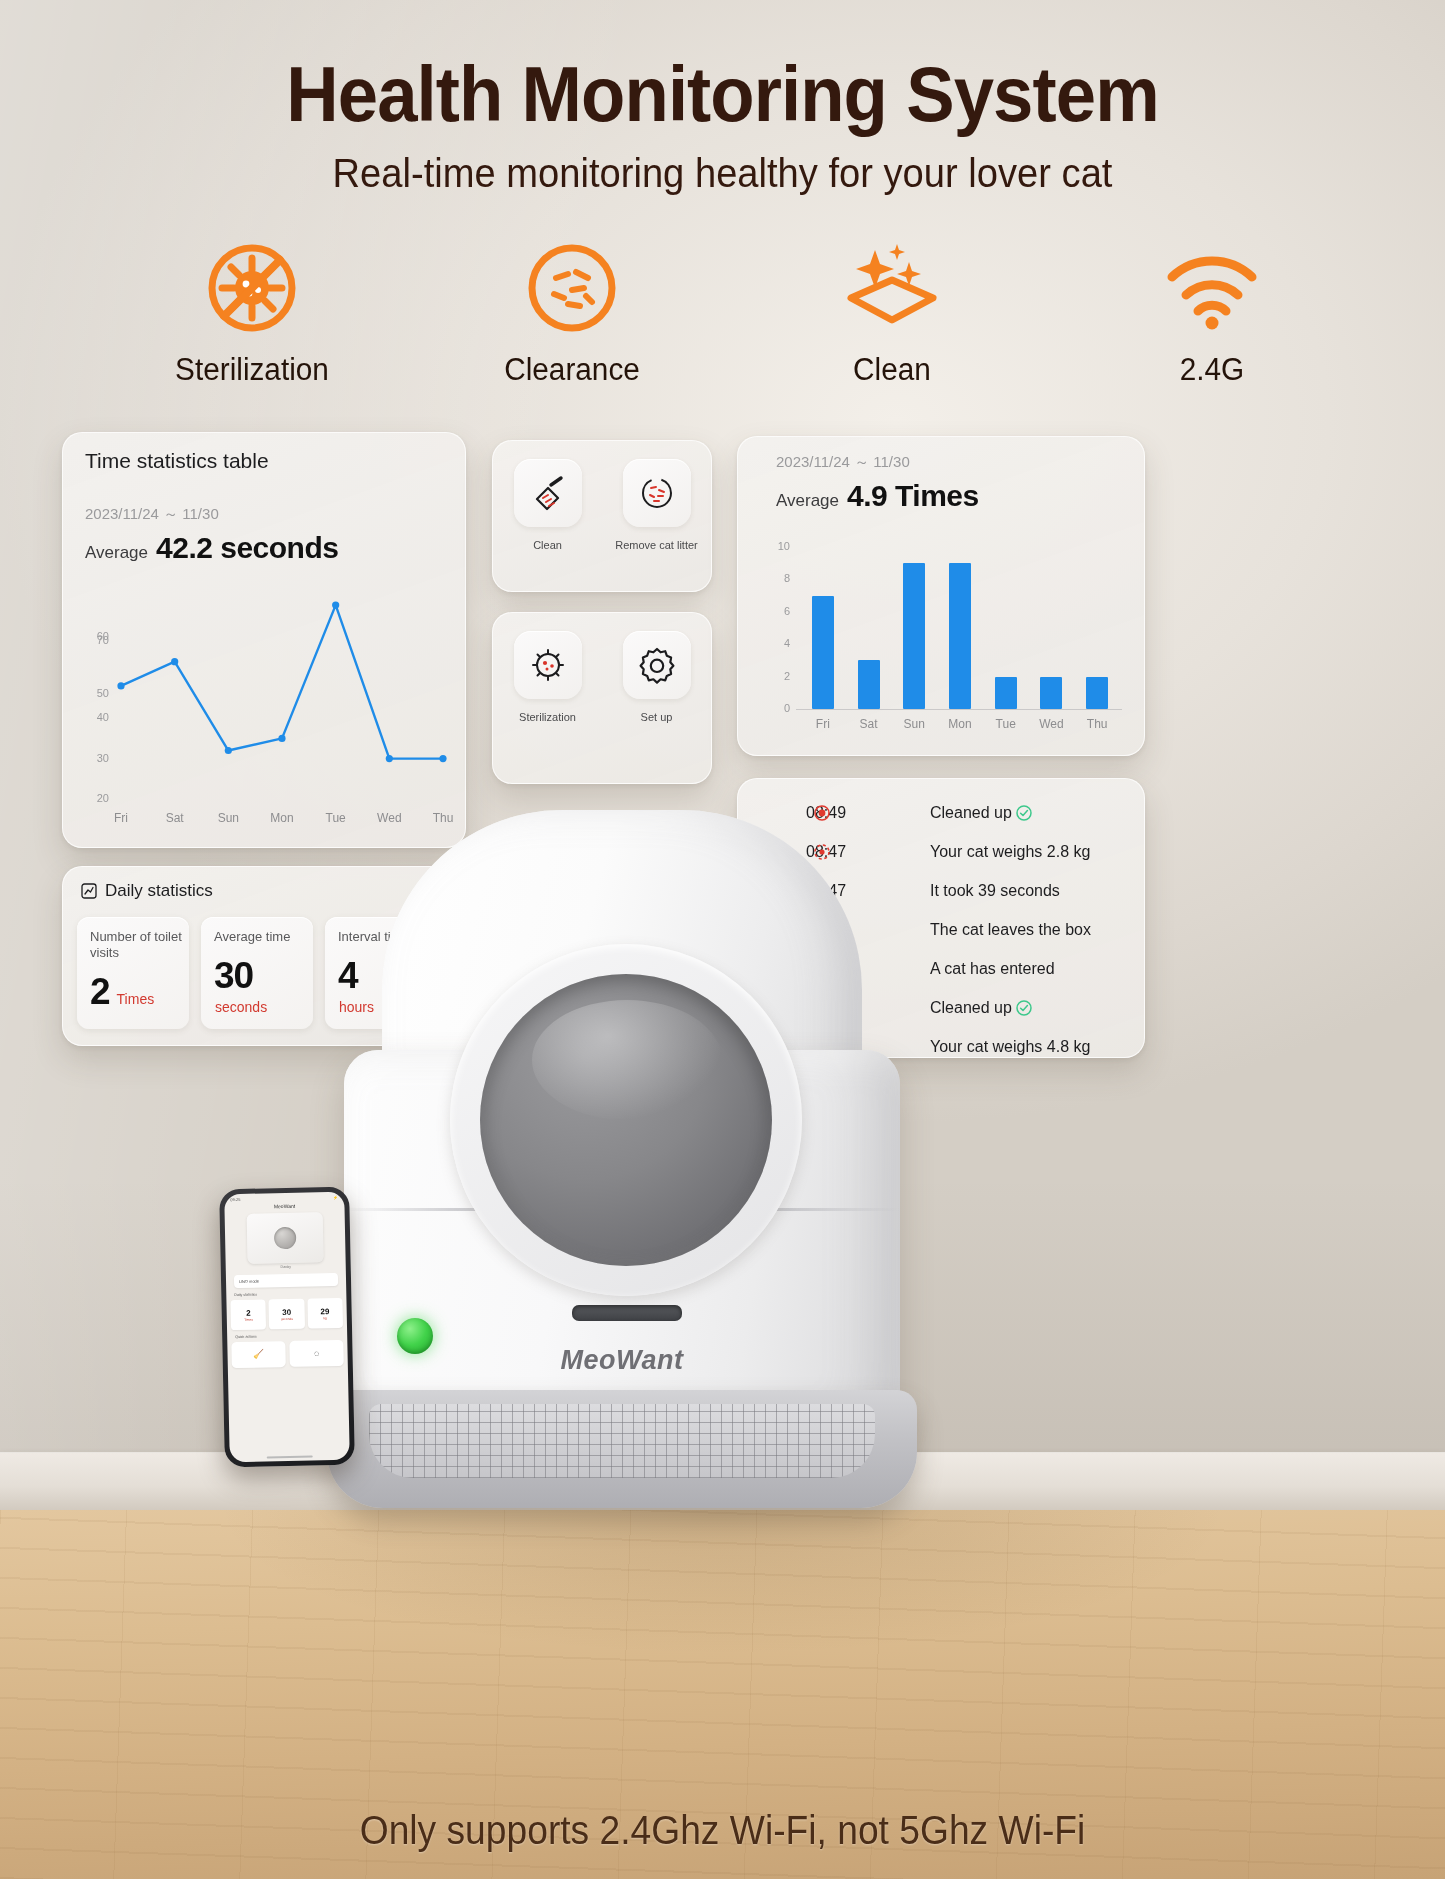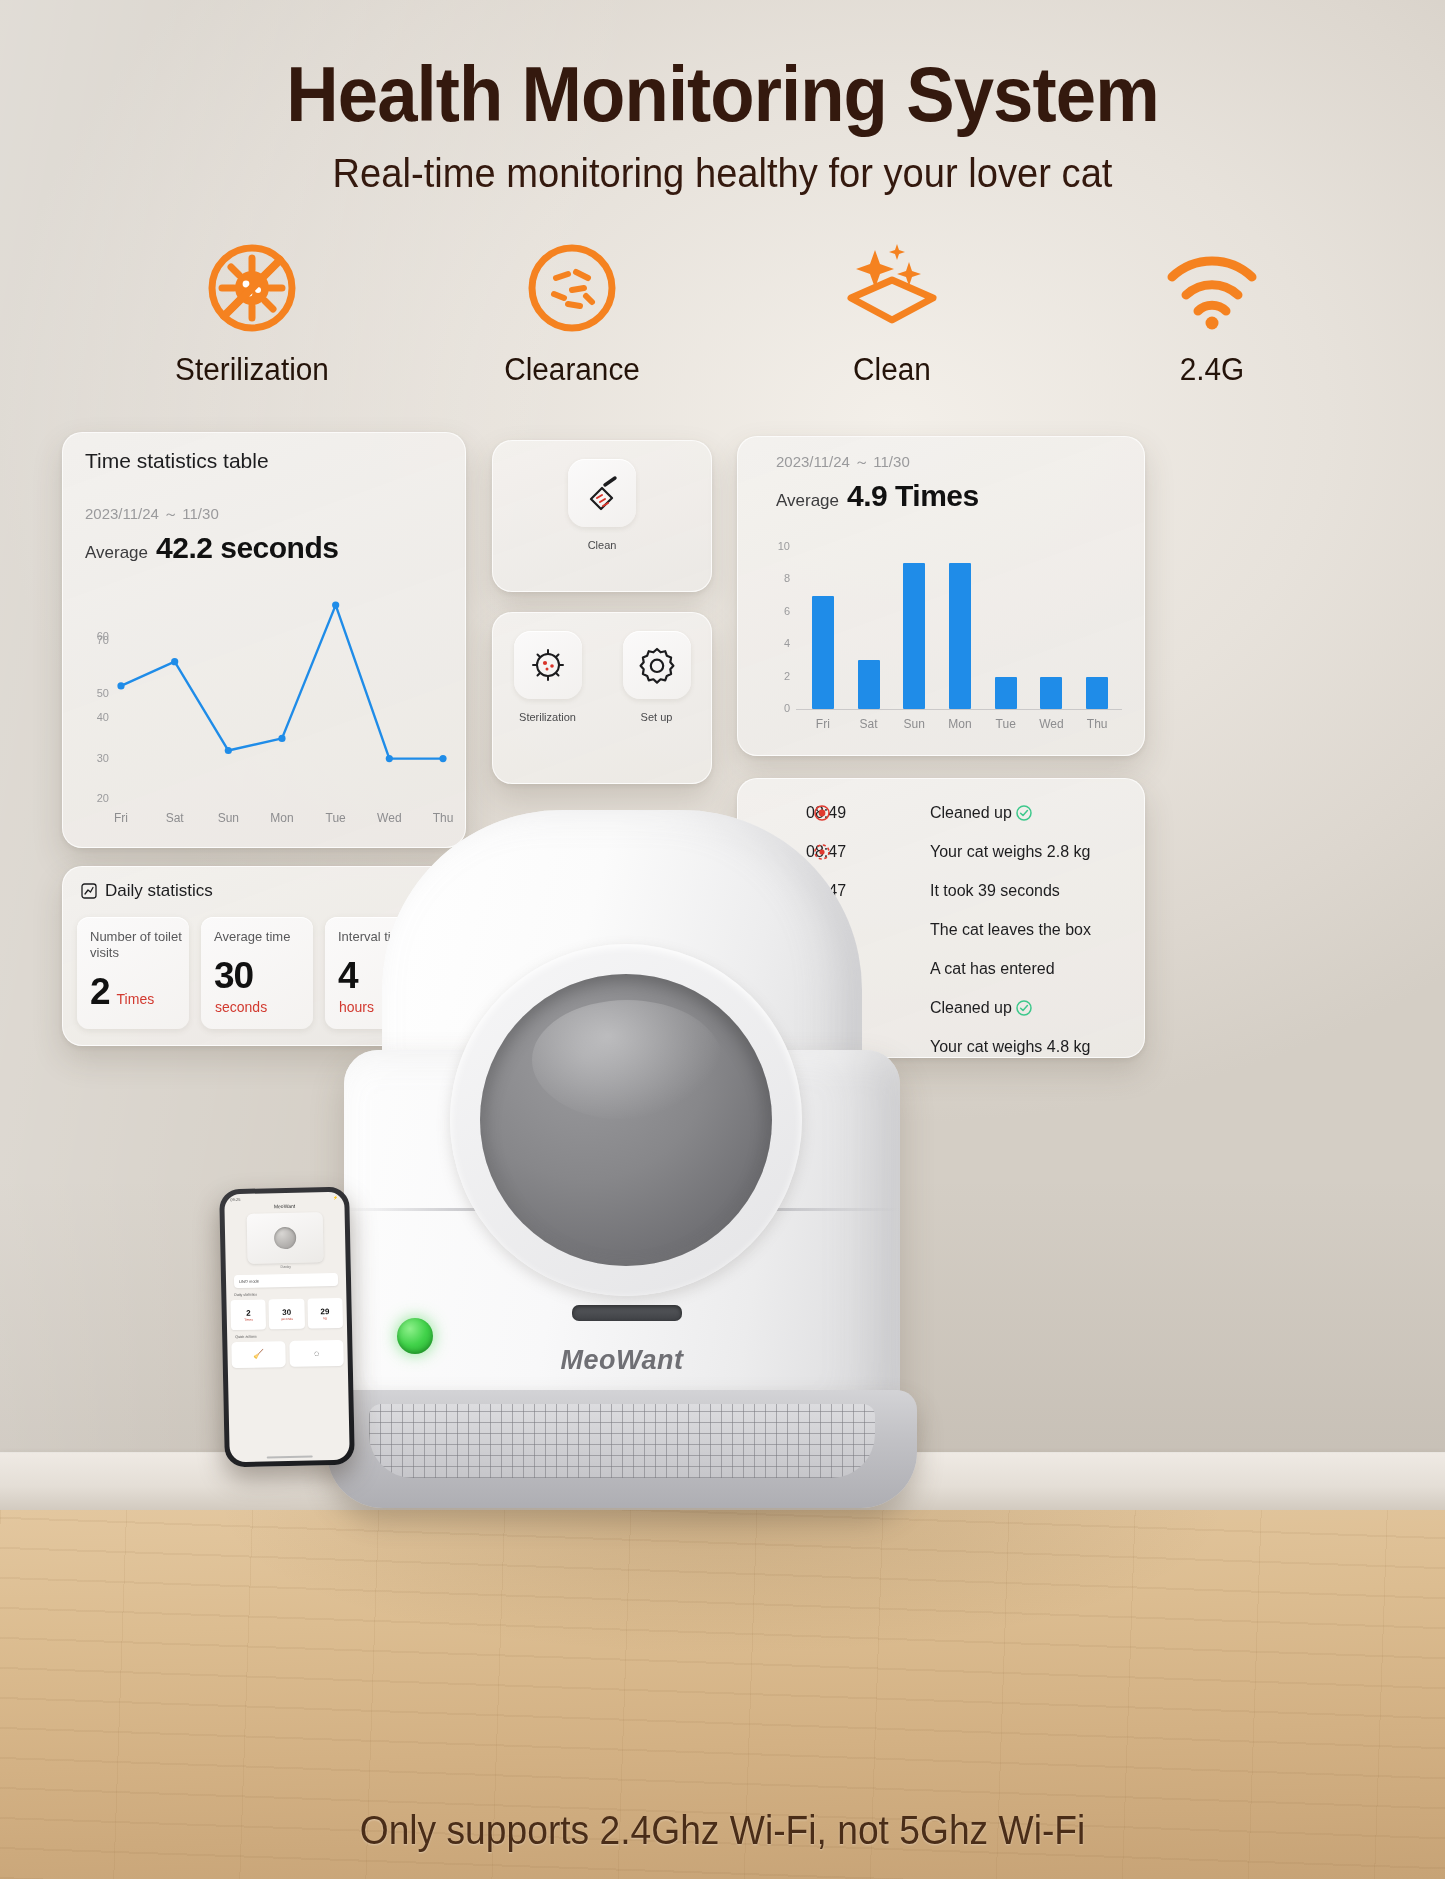--- a/index.html
+++ b/index.html
@@ -378,20 +378,35 @@
           <line x1="23" y1="12" x2="33" y2="5" stroke="#1c1c1e" stroke-width="3.4" stroke-linecap="round"></line>
           <g stroke="#d8342a" stroke-width="2" stroke-linecap="round">
             <line x1="15" y1="25" x2="20" y2="22"></line>
             <line x1="18" y1="29" x2="23" y2="26"></line>
             <line x1="21" y1="33" x2="26" y2="30"></line>
           </g>
         </svg>
       </div>
       <div class="act-label">Clean</div>
     </div>
+    <div class="act-item">
+      <div class="act-tile">
+        <svg width="40" height="40" viewBox="0 0 40 40">
+          <circle cx="20" cy="20" r="14" fill="none" stroke="#1c1c1e" stroke-width="2" stroke-dasharray="60 10"></circle>
+          <g stroke="#d8342a" stroke-width="2" stroke-linecap="round">
+            <line x1="14" y1="15" x2="19" y2="14"></line>
+            <line x1="22" y1="17" x2="27" y2="19"></line>
+            <line x1="13" y1="22" x2="17" y2="24"></line>
+            <line x1="21" y1="23" x2="26" y2="23"></line>
+            <line x1="17" y1="28" x2="22" y2="28"></line>
+          </g>
+        </svg>
+      </div>
+      <div class="act-label">Remove cat litter</div>
+    </div>
   </div>
 </div>
 
 <div class="card" id="card-act2">
   <div class="act-grid">
     <div class="act-item">
       <div class="act-tile">
         <svg width="42" height="42" viewBox="0 0 42 42">
           <g fill="none" stroke="#1c1c1e" stroke-width="2" stroke-linecap="round">
             <circle cx="21" cy="21" r="11"></circle>

